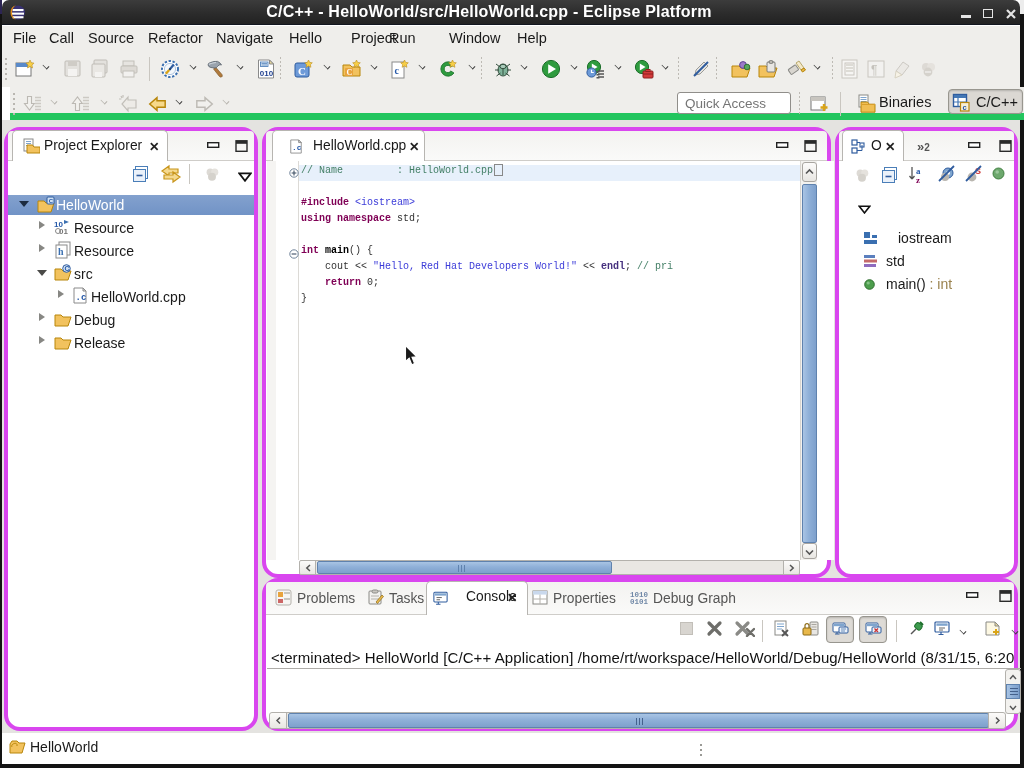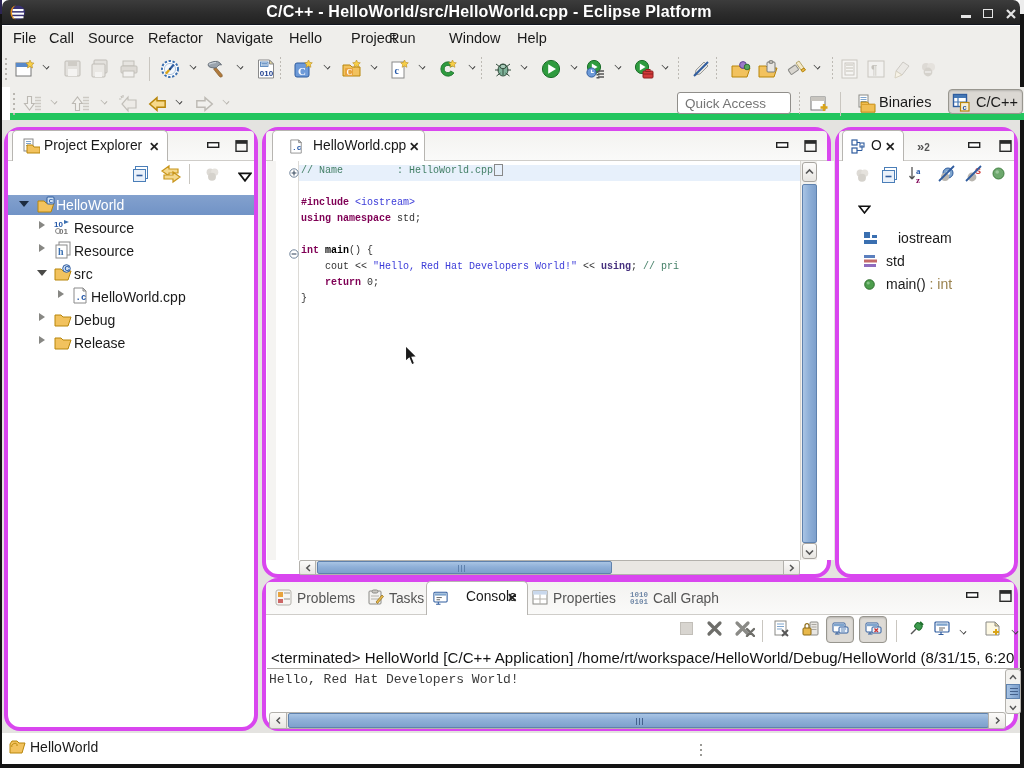--- a/index.html
+++ b/index.html
@@ -388,21 +388,21 @@
         <div class="abs" style="left:0;top:0;width:9px;height:100%;background:#F5F4F2"></div>
         <div class="abs" style="left:31px;top:0;width:1px;height:100%;background:#DCDAD6"></div>
         <div class="abs" style="left:32px;top:3.5px;width:503px;height:16px;background:#E7F0FB"></div>
         <pre id="code" style="position:absolute;left:34px;top:2px;font-family:'Liberation Mono',monospace;
           font-size:10px;line-height:16px;color:#333;"><span style="color:#437F66">// Name         : HelloWorld.cpp</span><span id="foldbox">&nbsp;</span>
 
 <span class="kw">#include</span> <span class="str">&lt;iostream&gt;</span>
 <span class="kw">using namespace</span> std;
 
 <span class="kw">int</span> <b>main</b>() {
-    cout &lt;&lt; <span class="str">"Hello, Red Hat Developers World!"</span> &lt;&lt; <b style="color:#46307E">using</b>; <span style="color:#437F66">// pri</span>
+    cout &lt;&lt; <span class="str">"Hello, Red Hat Developers World!"</span> &lt;&lt; <b style="color:#46307E">endl</b>; <span style="color:#437F66">// pri</span>
     <span class="kw">return</span> 0;
 }</pre>
 
         <svg class="abs" style="left:22px;top:7px" width="10" height="10" viewBox="0 0 10 10">
             <circle cx="5" cy="5" r="4.2" fill="#fff" stroke="#70849A"></circle>
             <path d="M2.6 5 h4.8 M5 2.6 v4.8" stroke="#3C4E63" stroke-width="1.1"></path>
           </svg>
         <svg class="abs" style="left:22px;top:88px" width="10" height="10" viewBox="0 0 10 10">
             <circle cx="5" cy="5" r="4.2" fill="#fff" stroke="#70849A"></circle>
             <path d="M2.6 5 h4.8" stroke="#3C4E63" stroke-width="1.1"></path>
@@ -552,21 +552,21 @@
             <rect x="1" y="2" width="14" height="3.6" fill="#C9D8EC"></rect>
             <path d="M8 5.6 v9.4 M1 10 h14" stroke="#B5B2AC"></path>
           </svg>
         <span class="abs" style="left:21px;top:2px;font-size:13.8px;color:#555;white-space:nowrap">Properties</span>
       </div>
       <div class="abs" style="left:364px;top:7px">
         <svg width="18" height="17" viewBox="0 0 18 17">
             <text x="0" y="8" font-size="7.5" font-weight="bold" fill="#7189A8" font-family="Liberation Mono">1010</text>
             <text x="0" y="15" font-size="7.5" font-weight="bold" fill="#7189A8" font-family="Liberation Mono">0101</text>
           </svg>
-        <span class="abs" style="left:23px;top:2px;font-size:13.8px;color:#555;white-space:nowrap">Call Graph</span>
+        <span class="abs" style="left:23px;top:2px;font-size:13.8px;color:#555;white-space:nowrap">Debug Graph</span>
       </div>
       <svg class="minmax" style="left:700px;top:8px" viewBox="0 0 13 12">
           <rect x="0.7" y="2.7" width="11" height="4.6" fill="#fff" stroke="#222" stroke-width="1.4"></rect>
         </svg>
       <svg class="minmax" style="left:733px;top:8px" viewBox="0 0 13 12">
           <rect x="1" y="0.8" width="11" height="10.5" fill="none" stroke="#2a2a2a" stroke-width="1.4"></rect>
           <rect x="1" y="0.8" width="11" height="3" fill="#2a2a2a"></rect>
         </svg>
 
       <div class="abs" style="left:0;top:33px;width:100%;height:33px">
@@ -621,21 +621,20 @@
         <div class="dd" style="left:694px;top:13px"></div>
         <svg class="abs" style="left:718px;top:5px" width="17" height="17" viewBox="0 0 17 17">
             <path d="M2 2 h9 l4 4 v9 h-13z" fill="#FDF8E3" stroke="#8a8a86"></path>
             <path d="M11 2 l4 4 h-4z" fill="#E8D89A" stroke="#8a8a86"></path>
             <path d="M12 9 v6 M9 12 h6" stroke="#D9A418" stroke-width="2"></path>
           </svg>
         <div class="dd" style="left:746px;top:13px"></div>
       </div>
       <div class="abs" style="left:5px;top:67px;font-size:15px;letter-spacing:0.1px;color:#111;white-space:nowrap;width:749px;overflow:hidden">&lt;terminated&gt; HelloWorld [C/C++ Application] /home/rt/workspace/HelloWorld/Debug/HelloWorld (8/31/15, 6:20 PM)</div>
       <div class="abs" style="left:1px;top:86px;width:754px;height:1px;background:#AEACA8"></div>
-      <div class="abs" style="left:3px;top:90px;font-family:'Liberation Mono',monospace;font-size:13px;color:#3a3a3a">Hello, Red Hat Developers World!</div>
 
       <div class="abs" style="left:739px;top:87px;width:16px;height:45px;background:#F3F2EF;border:1px solid #B3B1AC;border-radius:3px">
         <svg class="abs" style="left:3px;top:4px" width="8" height="7" viewBox="0 0 8 7">
             <path d="M1 5 L4 1.5 L7 5" stroke="#555" stroke-width="1.4" fill="none"></path>
           </svg>
         <div class="abs" style="left:0;top:14px;width:14px;height:15px;border:1px solid #5F82AE;background:linear-gradient(90deg,#A9C4E4,#8FB0D8 45%,#7EA0CC)">
           <div class="abs" style="left:3px;top:3px;width:8px;height:1px;background:#44618c;box-shadow:0 3px 0 #44618c,0 6px 0 #44618c"></div>
         </div>
         <svg class="abs" style="left:3px;top:34px" width="8" height="7" viewBox="0 0 8 7">
             <path d="M1 2 L4 5.5 L7 2" stroke="#555" stroke-width="1.4" fill="none"></path>

